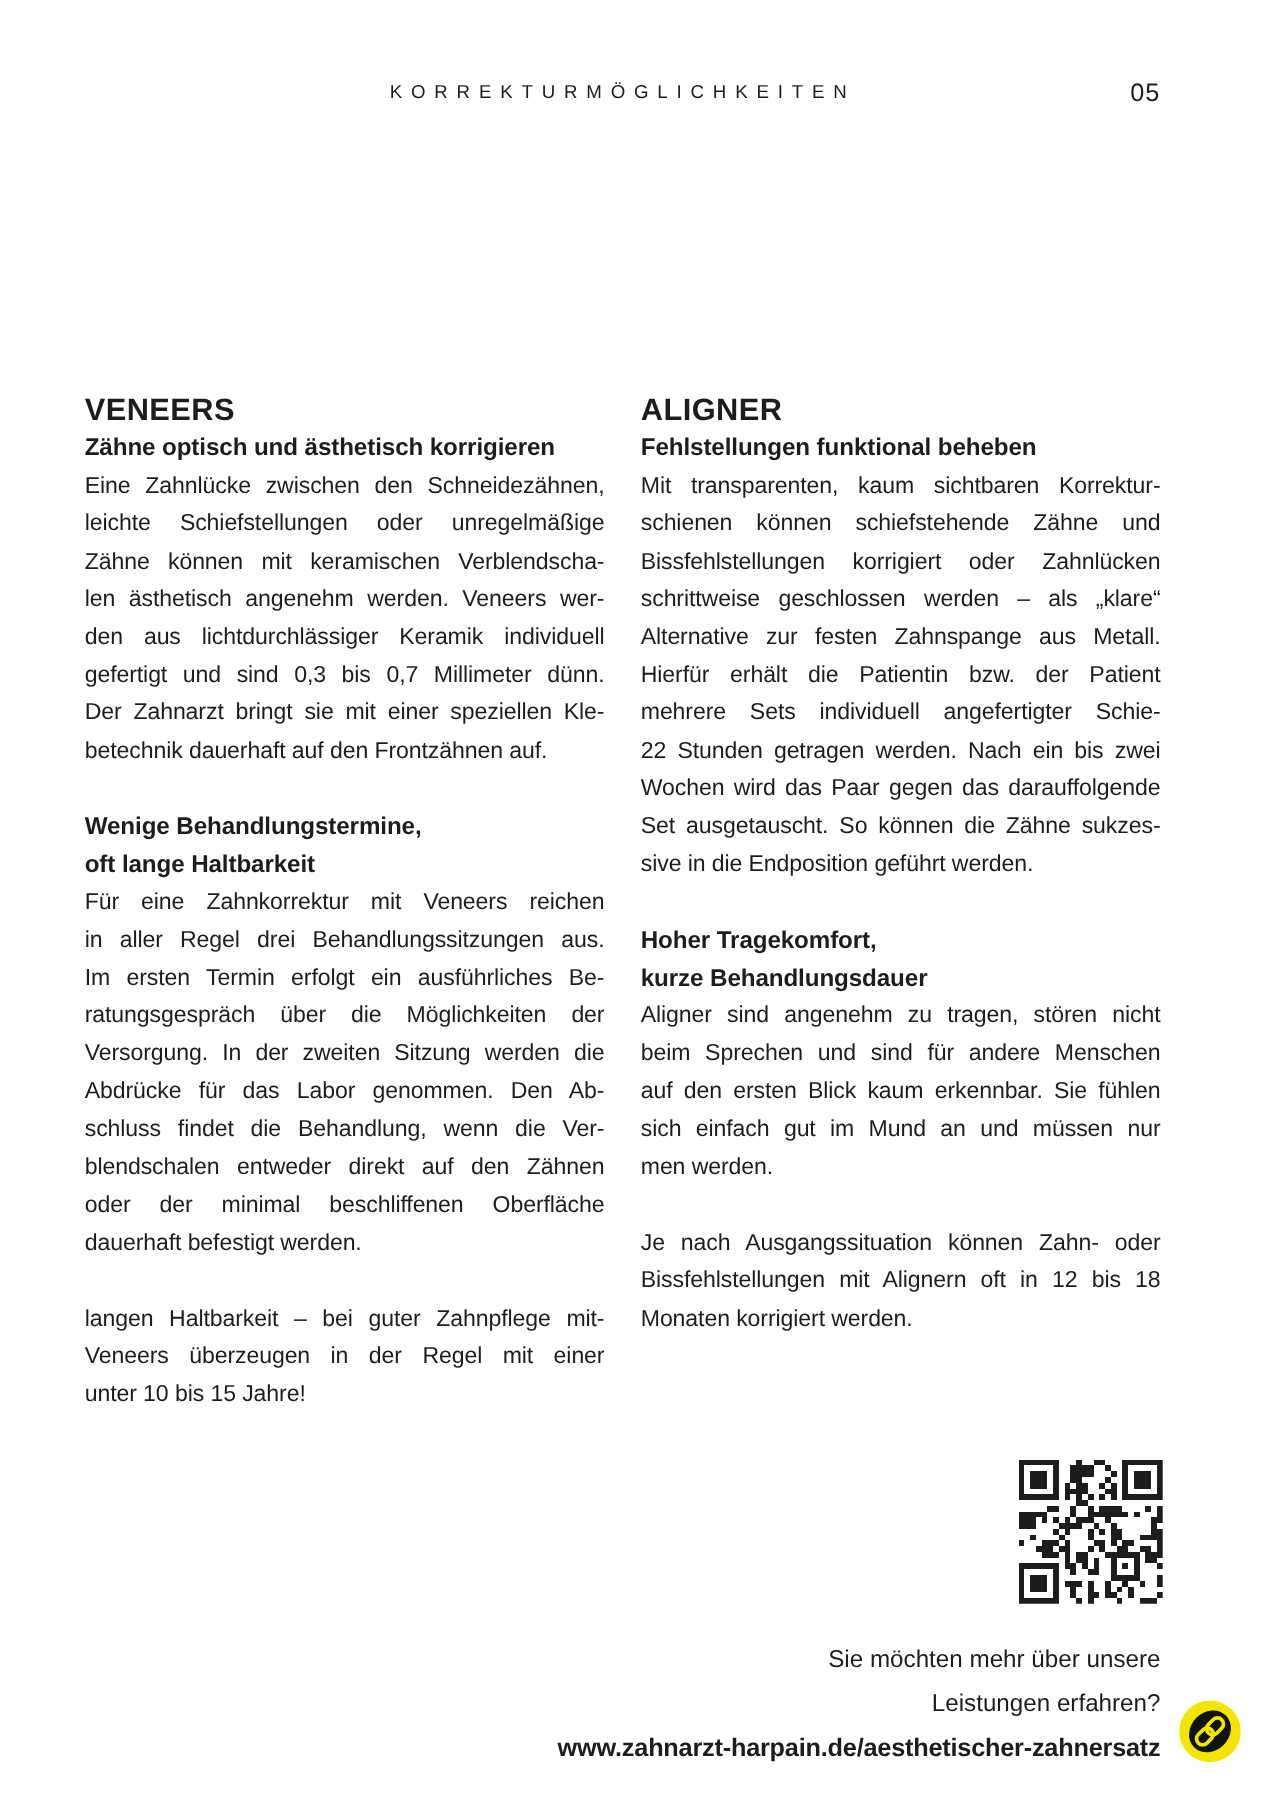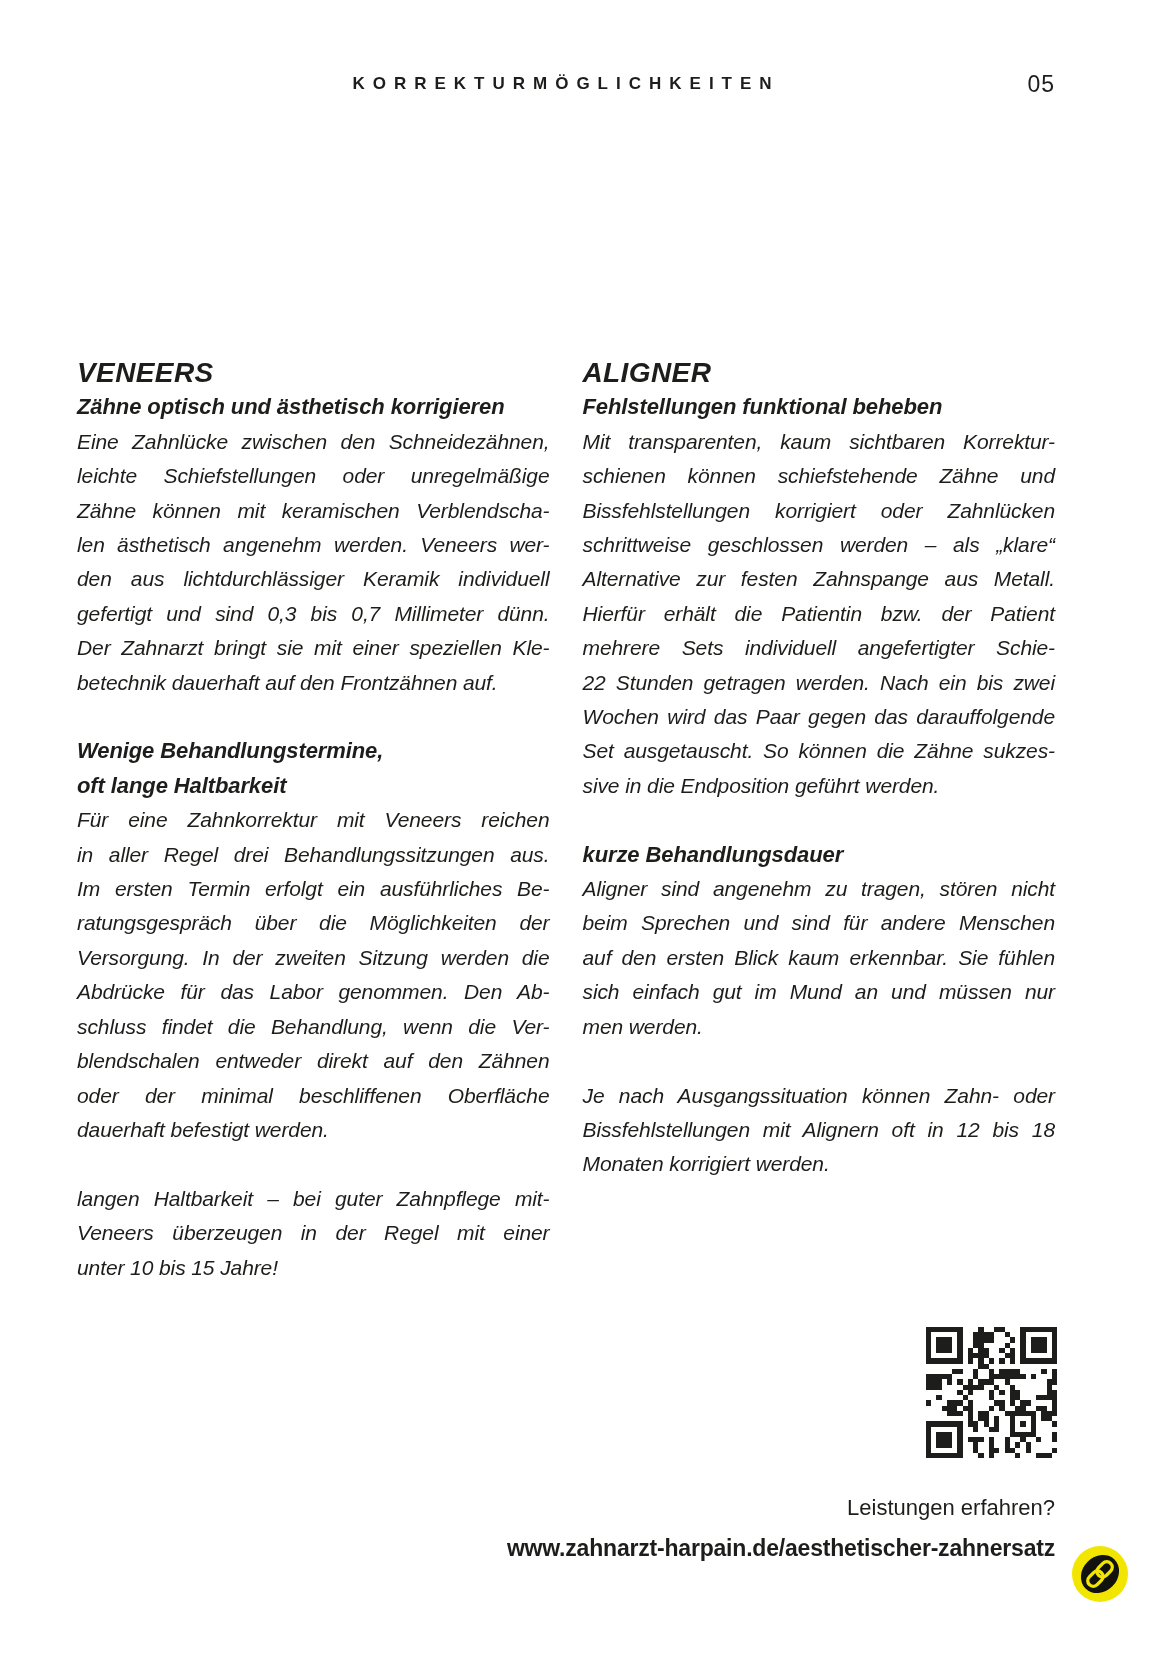--- a/index.html
+++ b/index.html
@@ -12,35 +12,35 @@
     font-family:"Liberation Sans",sans-serif;
     color:var(--ink,#1d1d1b);
   }
   
   .pagehead{
     position:absolute;left:77px;top:68px;width:978px;height:32px;
   }
   .running-title{
     position:absolute;left:0;right:0;top:0;
     text-align:center;
-    font-size:17px;font-weight:700;
+    font-size:17px;font-weight:400;
     letter-spacing:8px;
     line-height:32px;
     white-space:nowrap;
   }
   .page-number{
     position:absolute;right:0;top:0;
     font-size:23px;letter-spacing:1px;line-height:32px;
   }
   
   .columns{
     position:absolute;left:77px;top:356px;width:978px;
     display:flex;gap:33px;
   }
-  .col{width:472.5px;font-style:italic;}
+  .col{width:472.5px;}
   .title{
     margin:0;
     font-size:28px;font-weight:bold;
     letter-spacing:0.4px;
     line-height:34.4px;
   }
   .section-block:not(:first-child){margin-top:34.4px;}
   .para + .para{margin-top:34.4px;}
   .line{
     font-size:21px;
@@ -137,20 +137,21 @@
               <div class="line">Alternative zur festen Zahnspange aus Metall.</div>
               <div class="line">Hierfür erhält die Patientin bzw. der Patient</div>
               <div class="line">mehrere Sets individuell angefertigter Schie-</div>
               <div class="line">22 Stunden getragen werden. Nach ein bis zwei</div>
               <div class="line">Wochen wird das Paar gegen das darauffolgende</div>
               <div class="line">Set ausgetauscht. So können die Zähne sukzes-</div>
               <div class="line last">sive in die Endposition geführt werden.</div>
             </div>
           </div>
           <div class="section-block">
+            <div class="line subhead">Hoher Tragekomfort,</div>
             <div class="line subhead">kurze Behandlungsdauer</div>
             <div class="para">
               <div class="line">Aligner sind angenehm zu tragen, stören nicht</div>
               <div class="line">beim Sprechen und sind für andere Menschen</div>
               <div class="line">auf den ersten Blick kaum erkennbar. Sie fühlen</div>
               <div class="line">sich einfach gut im Mund an und müssen nur</div>
               <div class="line last">men werden.</div>
             </div>
             <div class="para">
               <div class="line">Je nach Ausgangssituation können Zahn- oder</div>
@@ -449,20 +450,21 @@
         <rect x="10" y="24" width="1" height="1" fill="#1d1d1b"></rect>
         <rect x="12" y="24" width="1" height="1" fill="#1d1d1b"></rect>
         <rect x="17" y="24" width="1" height="1" fill="#1d1d1b"></rect>
         <rect x="21" y="24" width="1" height="1" fill="#1d1d1b"></rect>
         <rect x="22" y="24" width="1" height="1" fill="#1d1d1b"></rect>
         <rect x="23" y="24" width="1" height="1" fill="#1d1d1b"></rect>
       </svg>
     </div>
 
   <footer class="cta">
+    <div class="cta-line">Sie möchten mehr über unsere</div>
     <div class="cta-line">Leistungen erfahren?</div>
     <div class="cta-url">www.zahnarzt-harpain.de/aesthetischer-zahnersatz</div>
   </footer>
 
   <div class="link-badge">
     <svg viewBox="0 0 56 56" aria-hidden="true">
       <circle class="badge-bg" cx="28" cy="28" r="28"></circle>
       <ellipse class="badge-inner" cx="28" cy="28" rx="20.5" ry="17.5" transform="rotate(-45 28 28)"></ellipse>
       <g class="chain" transform="rotate(-45 28 28)">
         <rect x="13" y="22.5" width="17" height="11" rx="5.5"></rect>

